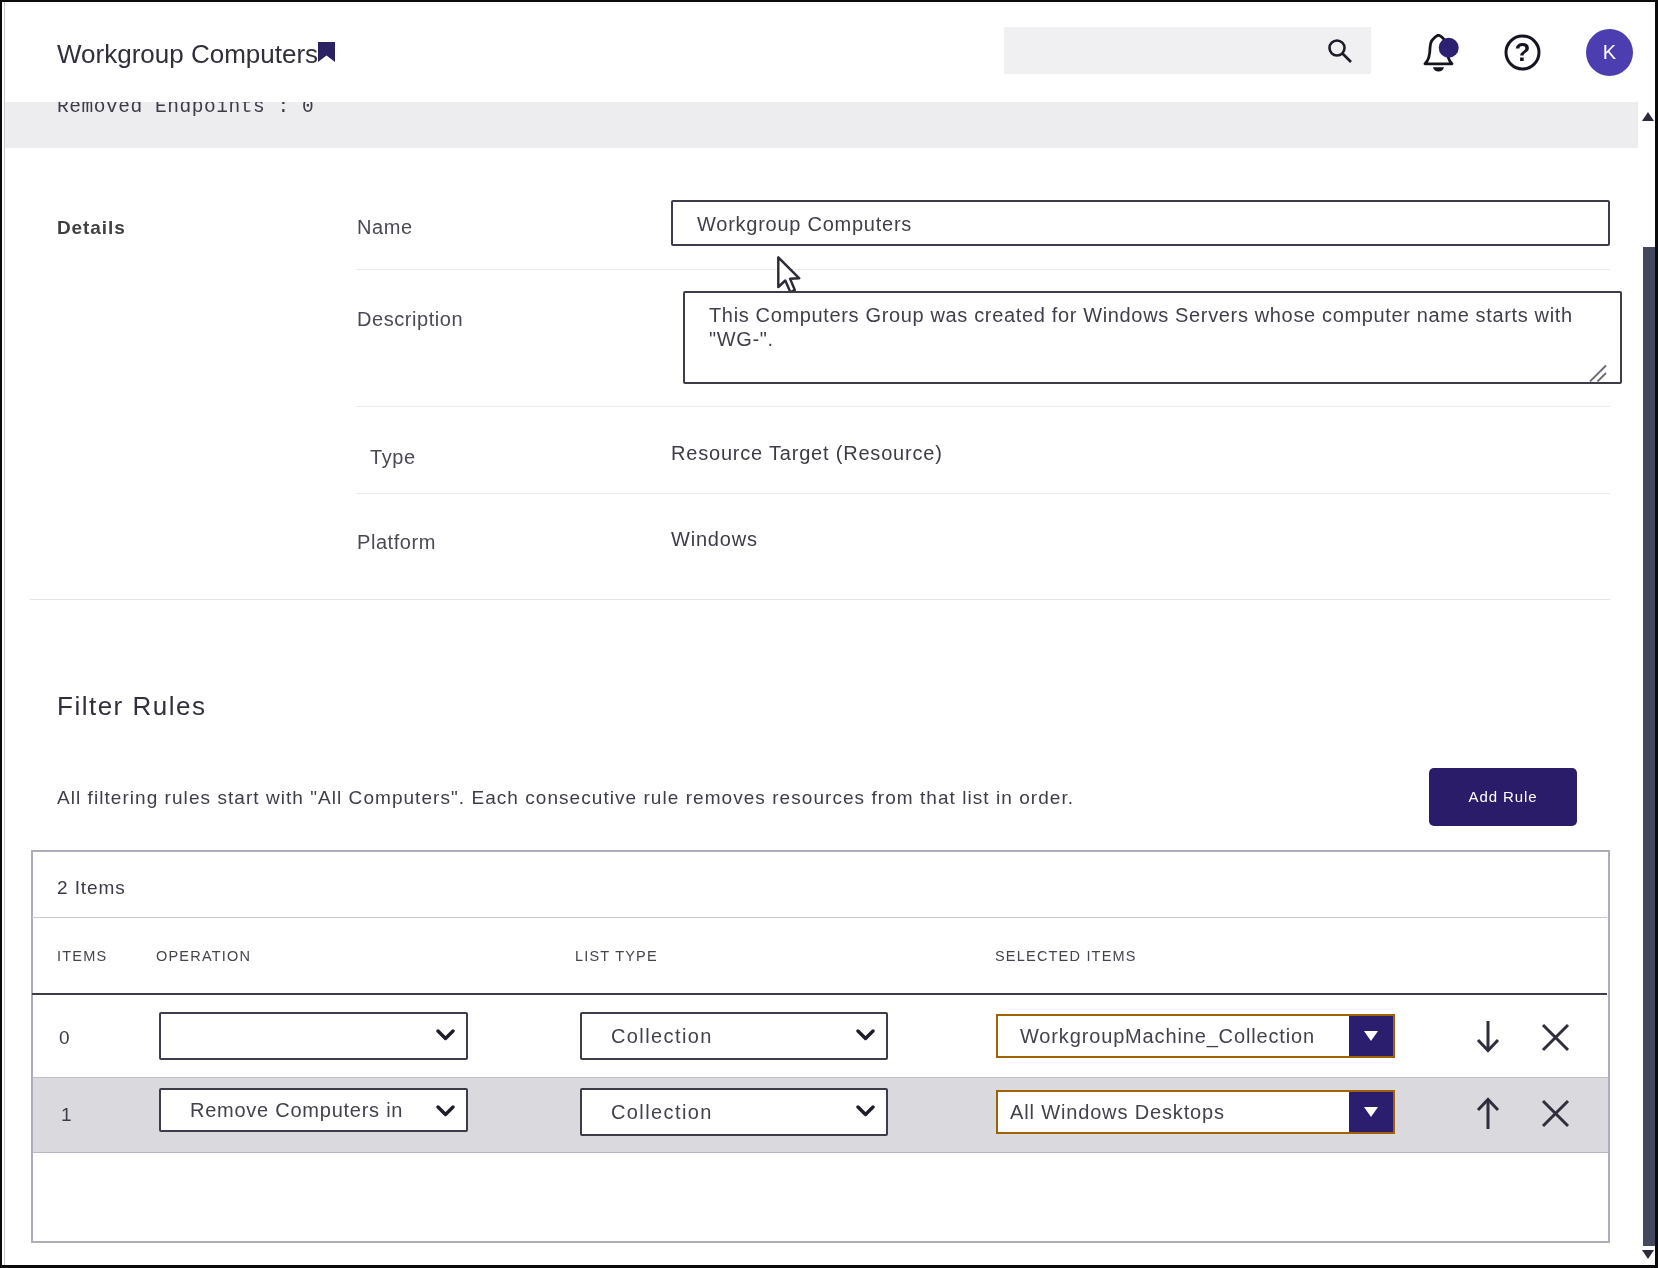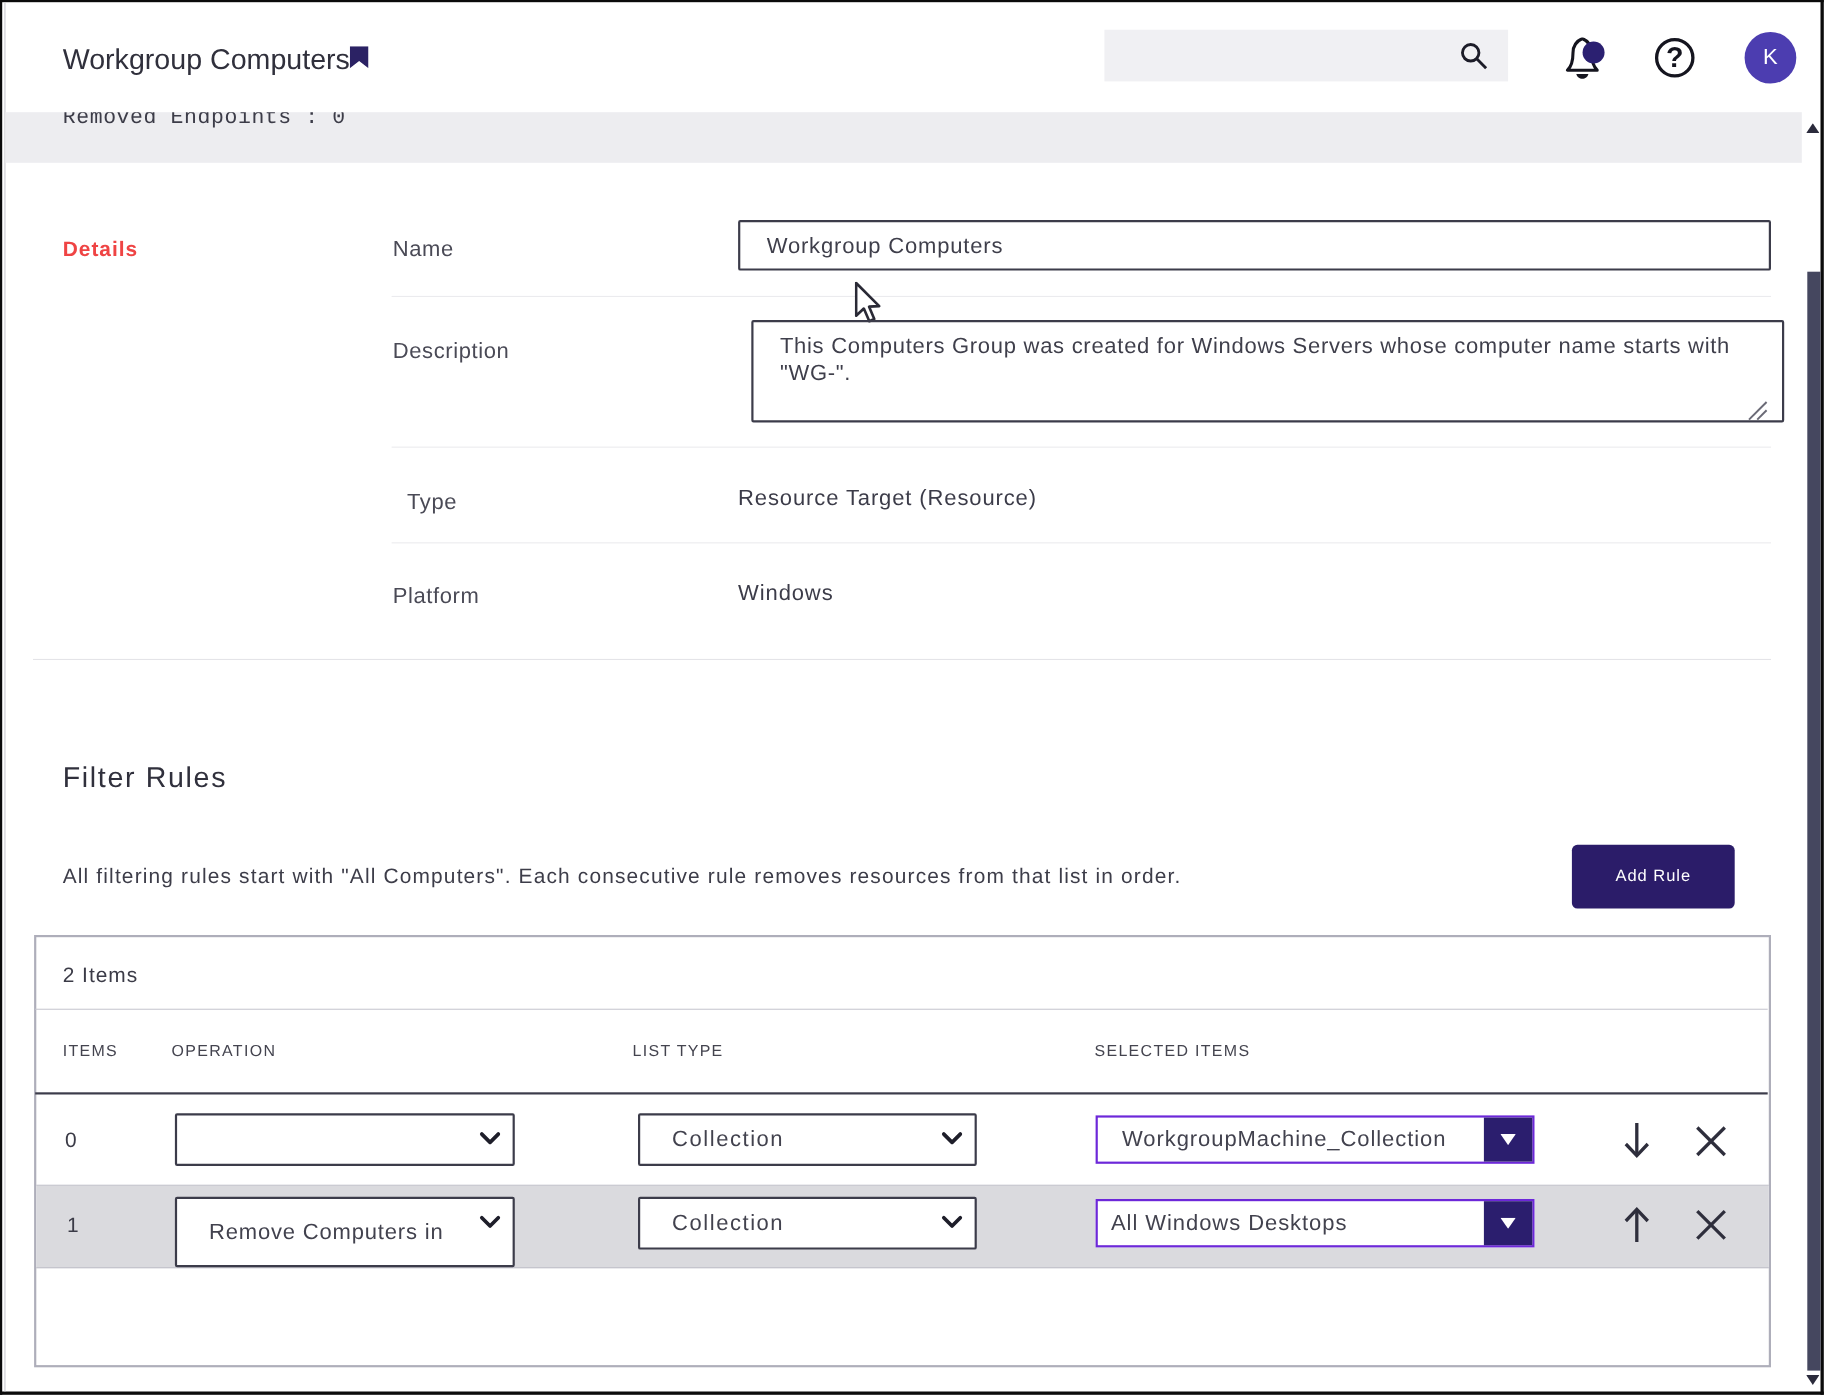--- a/index.html
+++ b/index.html
@@ -19,21 +19,21 @@
   #avatar{left:1586px;top:29px;width:47px;height:47px;border-radius:50%;background:#4c3db0;
           color:#fff;font-size:20px;text-align:center;line-height:47px;}
 
   
   #band{left:5px;top:102px;width:1633px;height:46px;background:#ededf0;overflow:hidden;font-family:Liberation Mono, monospace;}
   #band span{position:absolute;left:52px;top:-6px;font-size:19.5px;letter-spacing:0.55px;color:#3c3c48;}
 
   
   .lbl{font-size:20px;letter-spacing:0.55px;color:#4a4a56;}
   .val{font-size:20px;letter-spacing:0.8px;color:#3c3c49;}
-  #details-h{left:57px;top:217px;font-size:19px;letter-spacing:0.9px;font-weight:bold;color:#ef4444;}
+  #details-h{left:57px;top:217px;font-size:19px;letter-spacing:0.9px;font-weight:bold;color:#404040;}
   #lbl-name{left:357px;top:216px;}
   #inp-name{left:671px;top:200px;width:939px;height:46px;border:2px solid #3c3c4a;
             box-sizing:border-box;border-radius:2px;font-size:20px;letter-spacing:0.75px;color:#3f3f4b;
             line-height:45px;padding-left:24px;}
   .divider{height:1px;background:#ebebee;}
   #div1{left:356px;top:269px;width:1254px;}
   #lbl-desc{left:357px;top:308px;}
   #inp-desc{left:671px;top:291px;width:939px;height:93px;border:2px solid #3c3c4a;
             box-sizing:border-box;border-radius:2px;font-size:20px;letter-spacing:0.65px;color:#3f3f4b;
             line-height:24px;padding:10px 24px 0 24px;margin-left:12px;}
@@ -58,21 +58,21 @@
   .colh{font-size:14.5px;letter-spacing:1.2px;color:#44444f;top:948px;}
   #ch1{left:57px;} #ch2{left:156px;} #ch3{left:575px;} #ch4{left:995px;}
   #tbl-line2{left:32px;top:993px;width:1575px;height:2px;background:#3c3c4a;}
   #row1bg{left:33px;top:1078px;width:1575px;height:74px;background:#dadade;}
   #row1-top{left:33px;top:1077px;width:1575px;height:1px;background:#c0c0c9;}
   #row1-bot{left:33px;top:1152px;width:1575px;height:1px;background:#b8b8c2;}
   .ordnum{font-size:19px;color:#3b3b47;}
   .dd{border:2px solid #3c3c4a;background:#fff;box-sizing:border-box;border-radius:2px;
       font-size:20px;letter-spacing:0.75px;color:#42424e;}
   .dd .txt{position:absolute;left:29px;top:0;bottom:0;display:flex;align-items:center;}
-  .ddsel{border:2px solid #6d28d9;background:#fff;box-sizing:border-box;
+  .ddsel{border:2px solid #a16207;background:#fff;box-sizing:border-box;
          font-size:20px;letter-spacing:0.85px;color:#42424e;}
   .psq{position:absolute;right:0;top:0;bottom:0;width:44px;background:#2b1e6e;}
 </style>
 </head>
 <body>
 <div class="abs" id="b-top"></div>
 <div class="abs" id="b-bot"></div>
 <div class="abs" id="b-left"></div>
 <div class="abs" id="b-right"></div>
 <div class="abs" id="thinline"></div>
@@ -161,21 +161,21 @@
 <svg class="abs" style="left:1473px;top:1019px" width="30" height="36" viewBox="0 0 30 36">
   <line x1="15" y1="2" x2="15" y2="31" stroke="#2e2e3c" stroke-width="3"></line>
   <path d="M5,21 L15,31.5 L25,21" fill="none" stroke="#2e2e3c" stroke-width="3"></path>
 </svg>
 <svg class="abs" style="left:1541px;top:1023px" width="29" height="29" viewBox="0 0 29 29">
   <line x1="2" y1="2" x2="27" y2="27" stroke="#2e2e3c" stroke-width="3"></line>
   <line x1="27" y1="2" x2="2" y2="27" stroke="#2e2e3c" stroke-width="3"></line>
 </svg>
 
 <div class="abs ordnum" style="left:61px;top:1104px;">1</div>
-<div class="abs dd" style="left:159px;top:1088px;width:309px;height:64px;">
+<div class="abs dd" style="left:159px;top:1088px;width:309px;height:44px;">
   <span class="txt">Remove Computers in</span>
   <svg style="position:absolute;right:11px;top:14px;" width="19" height="14" viewBox="0 0 19 14">
     <path d="M2,3 L9.5,10.5 L17,3" fill="none" stroke="#1e1e2a" stroke-width="3.4" stroke-linecap="round" stroke-linejoin="round"></path>
   </svg>
 </div>
 <div class="abs dd" style="left:580px;top:1088px;width:308px;height:48px;">
   <span class="txt" style="letter-spacing:1.4px;">Collection</span>
   <svg style="position:absolute;right:11px;top:14px;" width="19" height="14" viewBox="0 0 19 14">
     <path d="M2,3 L9.5,10.5 L17,3" fill="none" stroke="#1e1e2a" stroke-width="3.4" stroke-linecap="round" stroke-linejoin="round"></path>
   </svg>

